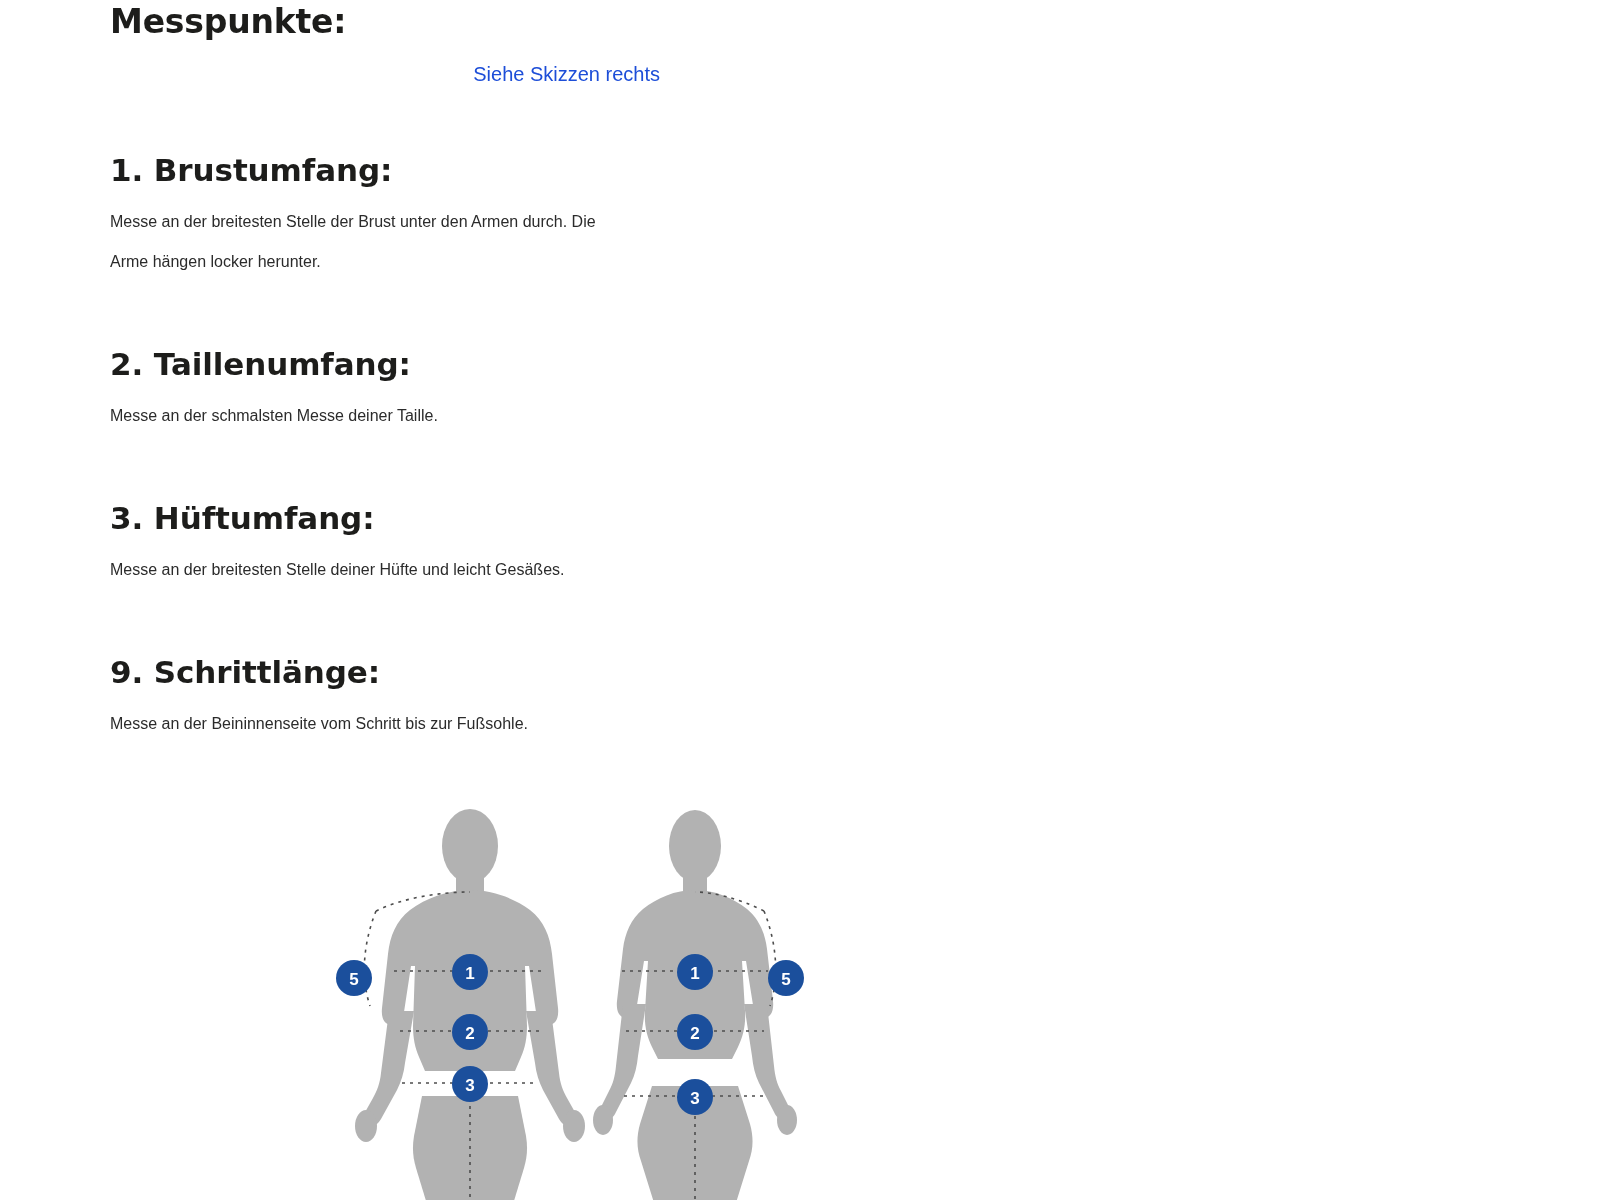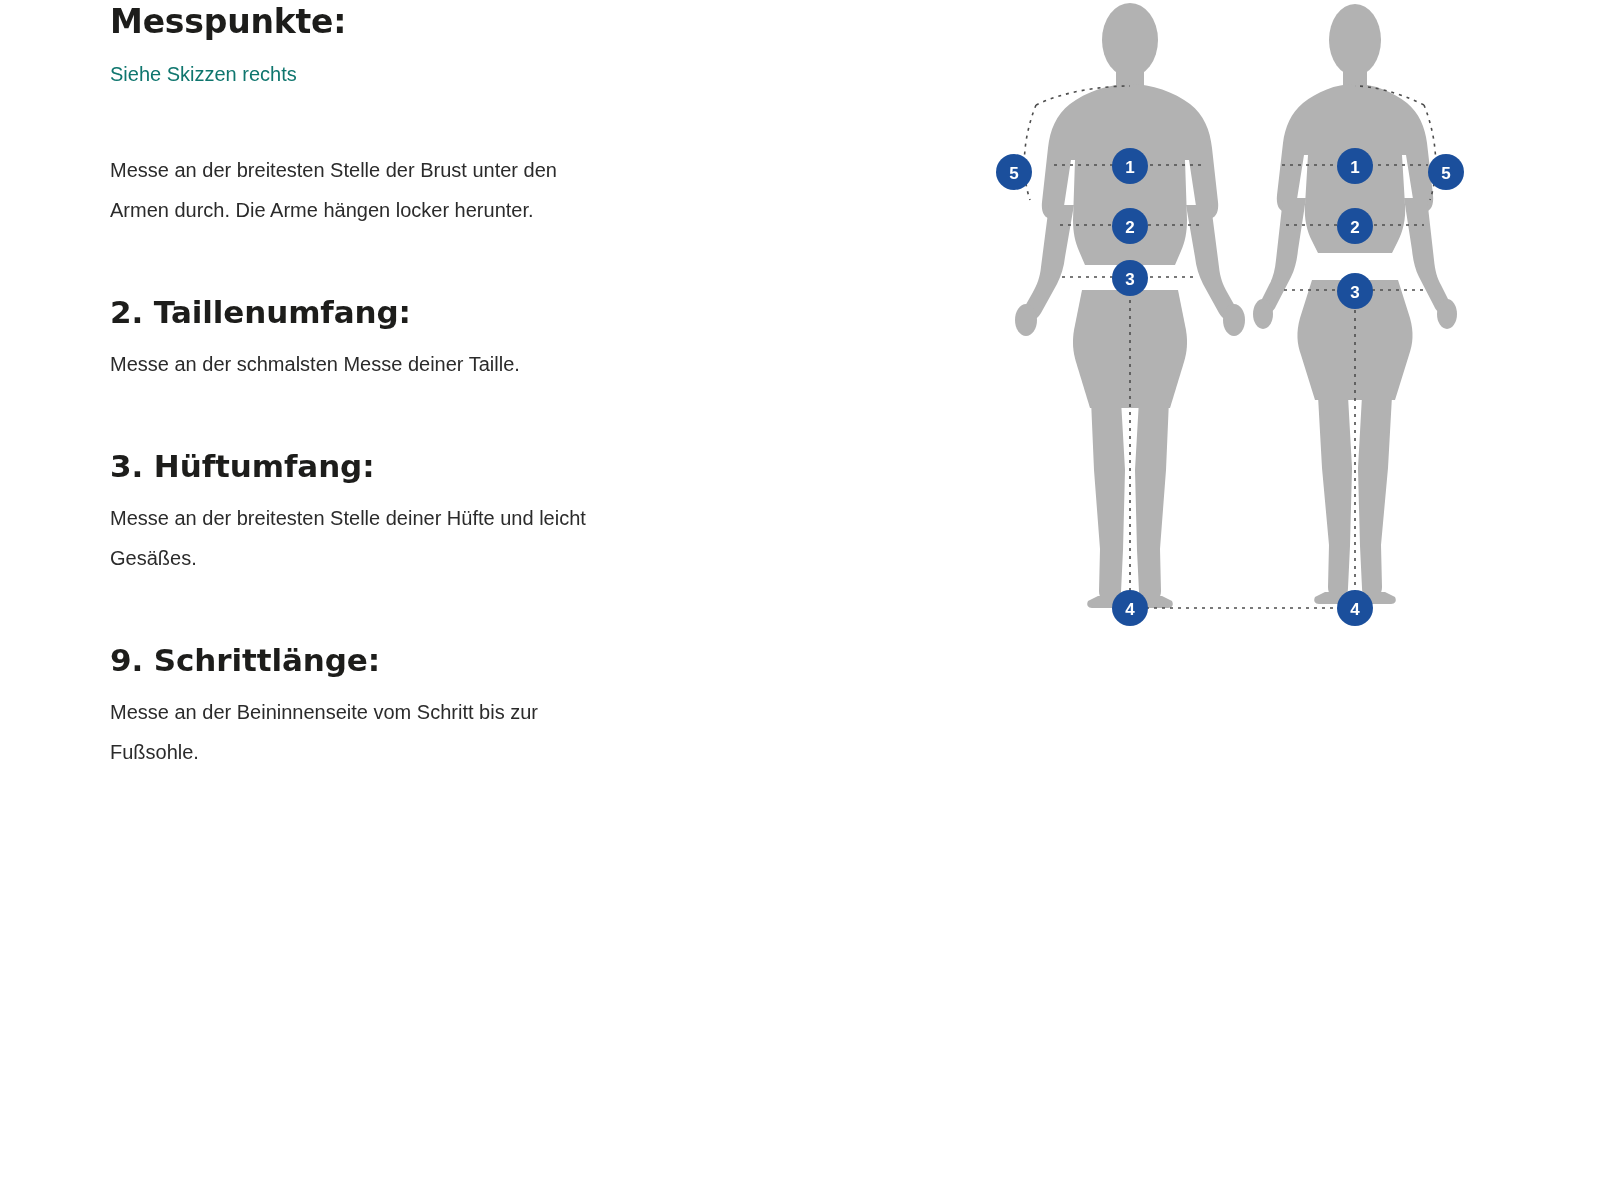--- a/index.html
+++ b/index.html
@@ -12,21 +12,21 @@
     height: 1200px;
     position: relative;
     overflow: hidden;
     font-family: "Liberation Sans", sans-serif;
     color: #1d1d1b;
   }
   #page {
     position: absolute;
     inset: 0;
     display: flex;
-    flex-direction: row;
+    flex-direction: column;
     border-radius: 21px;
   }
   
   .text-col {
     width: 660px;
     padding: 0 0 0 110px;
     box-sizing: border-box;
     position: relative;
   }
   .intro-title {
@@ -34,39 +34,40 @@
     font-weight: 700;
     font-size: 33px;
     letter-spacing: -0.2px;
     color: #1d1d1b;
     margin: 0;
     padding-top: 0px;
     line-height: 44px;
   }
   .intro-sub {
     font-size: 20px;
-    color: #0f766e;
+    color: #1d4ed8;
     margin: 16px 0 0 0;
     line-height: 28px;
     font-family: "Liberation Sans", sans-serif;
+    text-align: right;
   }
   .step {
     margin-top: 62px;
   }
   .step-title {
     font-family: "DejaVu Sans", sans-serif;
     font-weight: 700;
     font-size: 31px;
     color: #1d1d1b;
     margin: 0;
     line-height: 40px;
     letter-spacing: -0.1px;
   }
   .step-body {
-    font-size: 20px;
+    font-size: 16px;
     line-height: 40px;
     color: #2b2b2b;
     margin: 12px 0 0 0;
     max-width: 500px;
   }
   
   .figure-col {
     flex: 1;
     position: relative;
   }
@@ -89,20 +90,21 @@
 <body>
 
 <div id="page">
 
   <div class="text-col">
 
     <h1 class="intro-title">Messpunkte:</h1>
     <p class="intro-sub">Siehe Skizzen rechts</p>
 
     <div class="step">
+      <h2 class="step-title">1. Brustumfang:</h2>
       <p class="step-body">Messe an der breitesten Stelle der Brust unter den Armen durch. Die Arme hängen locker herunter.</p>
     </div>
 
     <div class="step">
       <h2 class="step-title">2. Taillenumfang:</h2>
       <p class="step-body">Messe an der schmalsten Messe deiner Taille.</p>
     </div>
 
     <div class="step">
       <h2 class="step-title">3. Hüftumfang:</h2>

